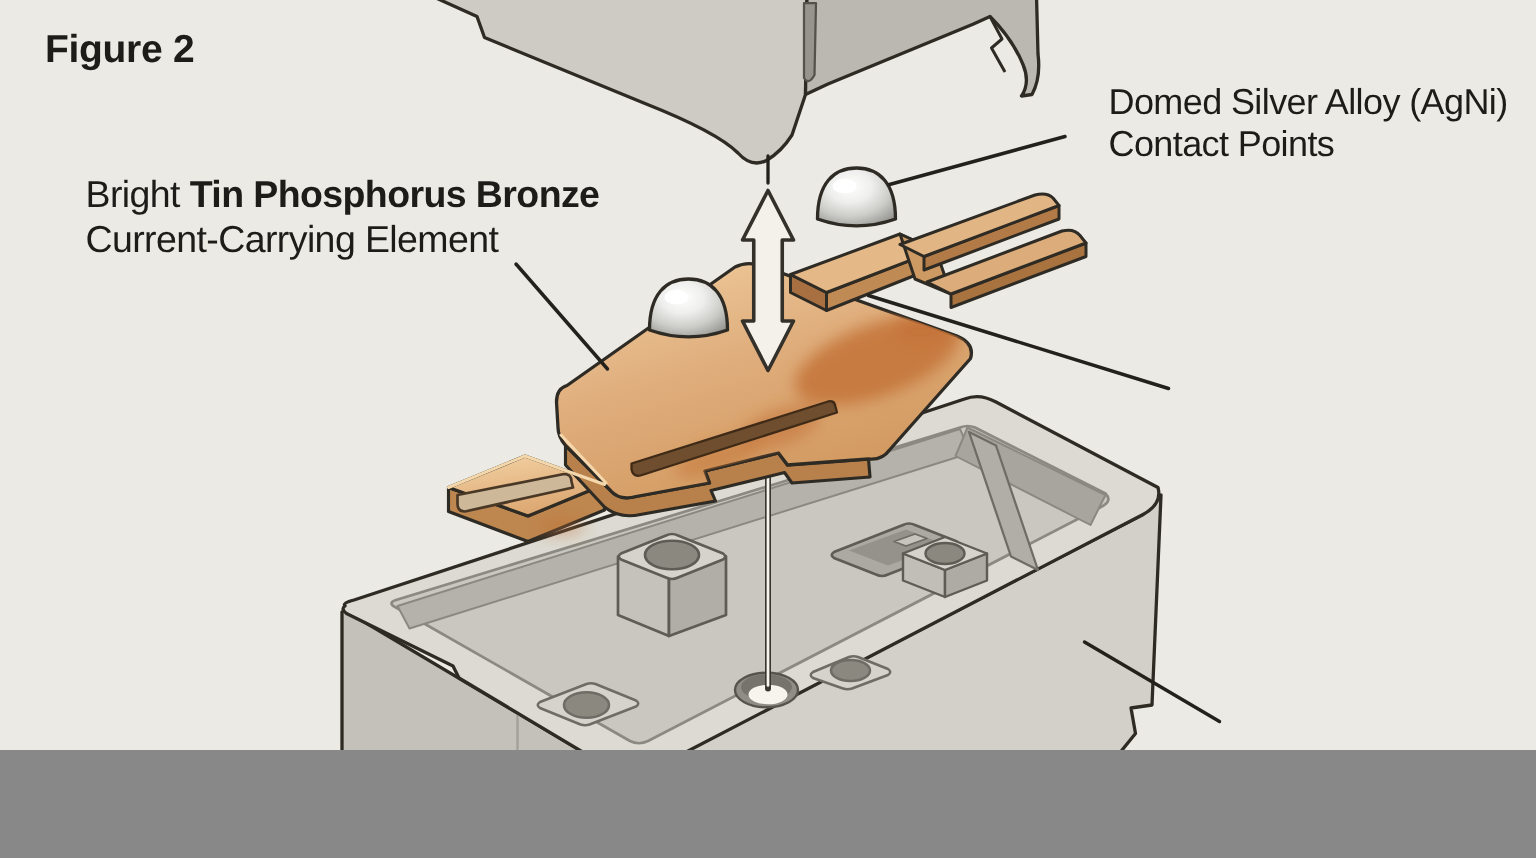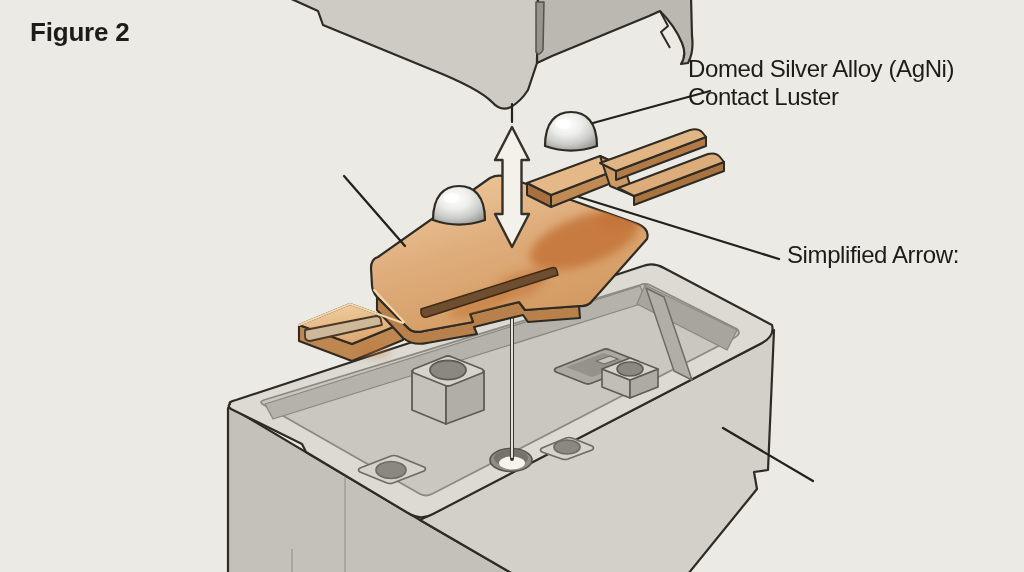--- a/index.html
+++ b/index.html
@@ -1,28 +1,28 @@
 <!DOCTYPE html>
 <html style="--background: #ECEAE4; --text: #1D1C19; --outline: #2E2B25; --leader: #23211C; --copper_light: #EFC795; --copper_mid: #D9A271; --copper_dark: #B8804B; --copper_smudge: #C26F33; --silver_light: #FAFAF8; --silver_dark: #8E8E8A; --housing_light: #CDCBC3; --housing_dark: #BAB8B0; --base_face_light: #D2D0C8; --base_face_dark: #C3C1B9; --base_rim: #DCDAD2; --base_floor: #C9C7BF; --arrow_fill: #F3F1EA;"><head>
 <meta charset="utf-8">
 <style>
   html,body{margin:0;padding:0;background:#888;}
   .stage{
-    position:relative;width:1024px;height:572px;overflow:hidden;
+    position:relative;width:1024px;height:500px;overflow:hidden;
     background:var(--background,#ECEAE4);
     font-family:"Liberation Sans", sans-serif;
     color:var(--text,#1D1C19);
   }
   .stage svg{position:absolute;left:0;top:0;}
   .lbl{position:absolute;font-size:24px;line-height:28px;letter-spacing:-0.4px;color:var(--text,#1D1C19);}
   .ln{white-space:nowrap;}
   .b{font-weight:bold;}
   #figure-title{left:30px;top:17px;font-size:26px;line-height:30px;font-weight:bold;letter-spacing:-0.2px;}
   #lbl-bronze{left:57px;top:115px;font-size:25px;line-height:30px;}
-  #lbl-contacts{left:688px;top:55px;}
+  #lbl-contacts{left:739px;top:55px;}
   #lbl-action{left:787px;top:241px;}
   #lbl-nylon{left:822px;top:450px;}
 </style>
 </head>
 <body>
 
 <div class="stage">
 
   <svg width="1024" height="572" viewBox="0 0 1024 572">
     <defs>
@@ -169,25 +169,26 @@
       <line x1="344" y1="176" x2="405" y2="246"></line>
       <line x1="710" y1="91" x2="593" y2="123"></line>
       <line x1="779" y1="259" x2="579" y2="197"></line>
       <line x1="813" y1="481" x2="723" y2="428"></line>
     </g>
   </svg>
 
   <div class="lbl" id="figure-title">Figure 2</div>
 
   <div class="lbl" id="lbl-bronze">
+    <div class="ln"><span>Bright </span><span class="b">Tin Phosphorus Bronze</span></div>
+    <div class="ln">Current-Carrying Element</div>
   </div>
 
   <div class="lbl" id="lbl-contacts">
     <div class="ln">Domed Silver Alloy (AgNi)</div>
-    <div class="ln">Contact Luster</div>
+    <div class="ln">Contact Points</div>
   </div>
 
   <div class="lbl" id="lbl-action">
-    <div class="ln">Simplified Arrow:</div>
   </div>
 
 
 </div>
 
 </body></html>

